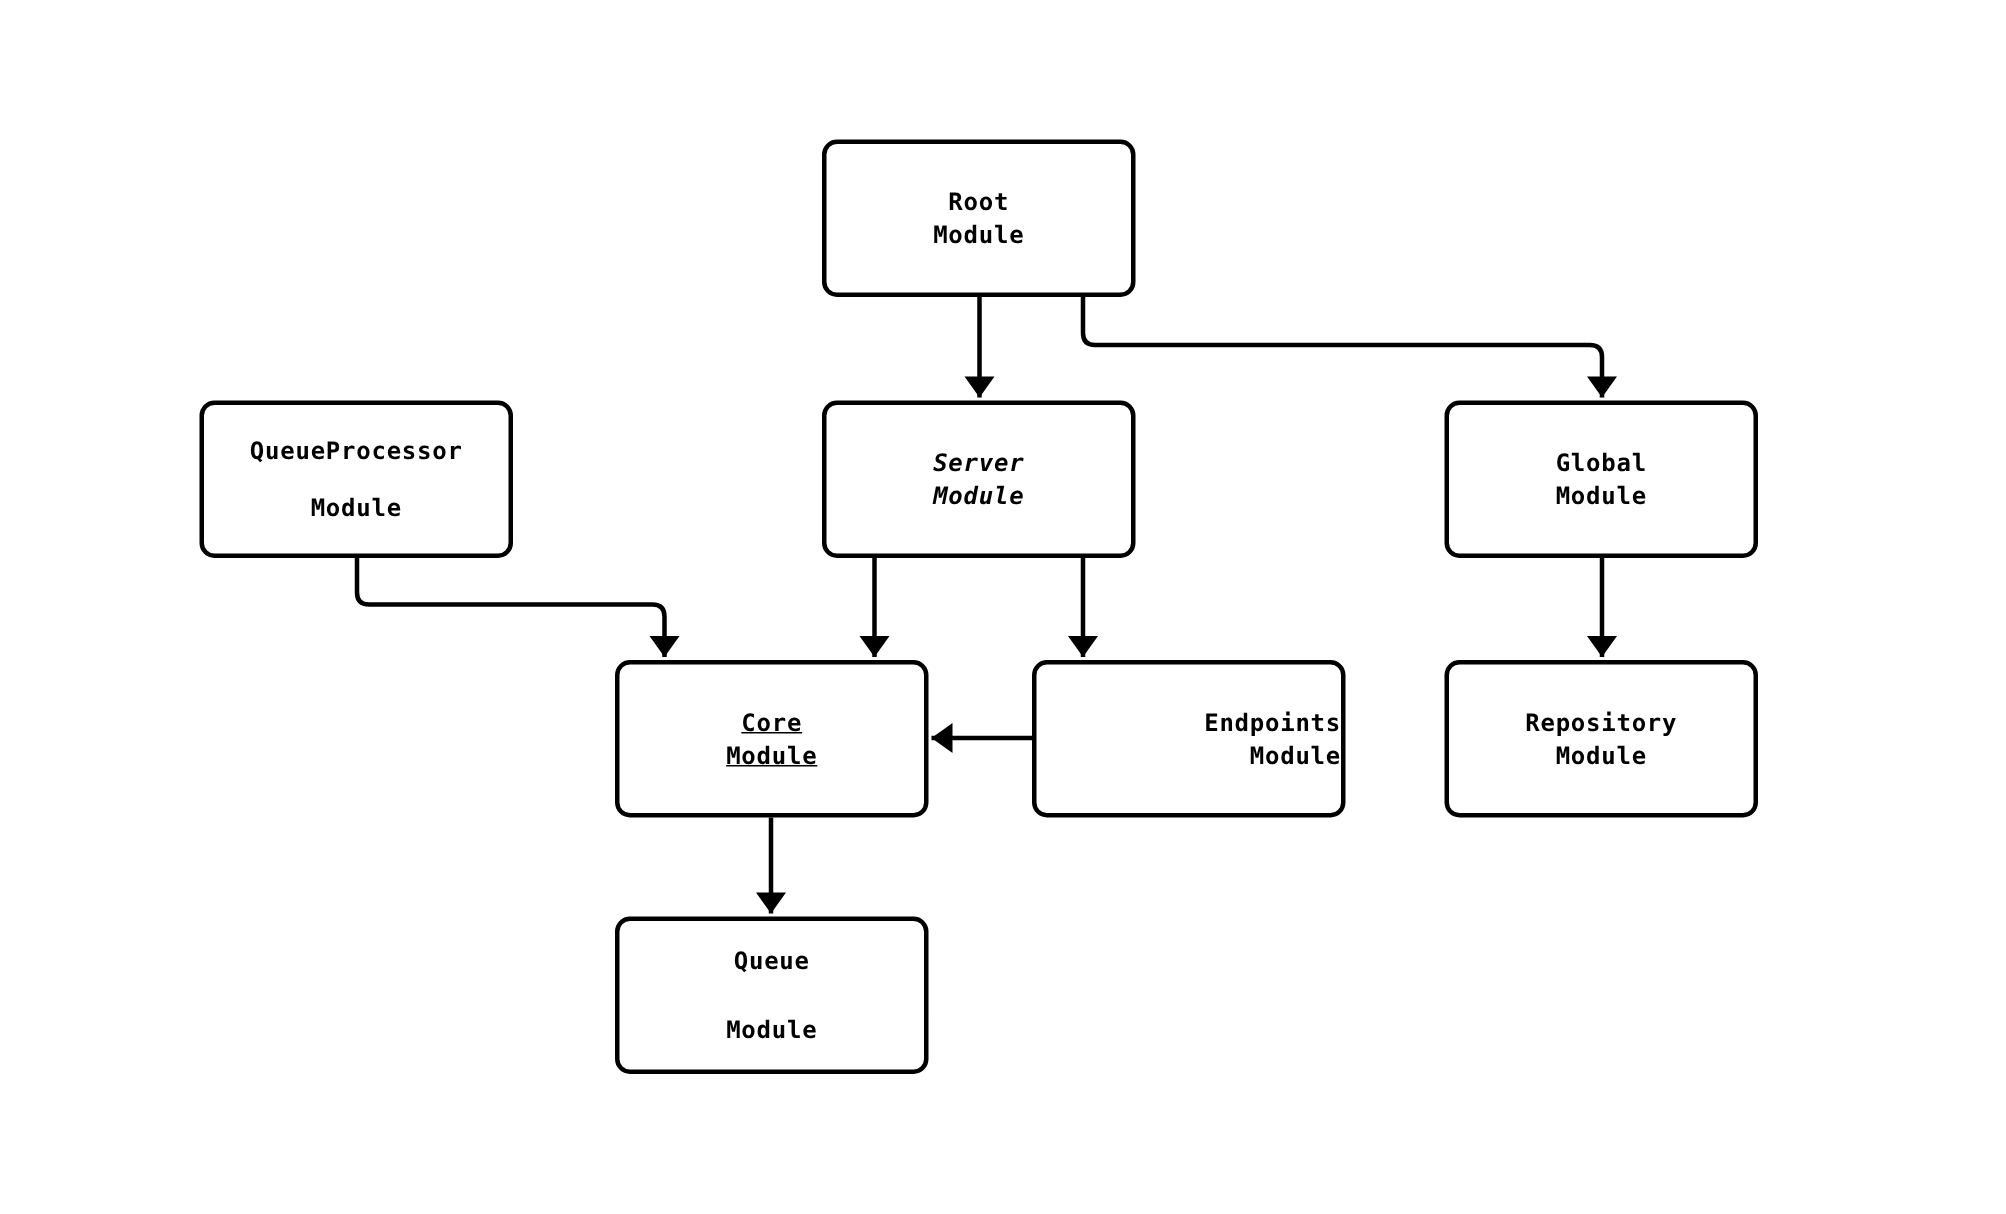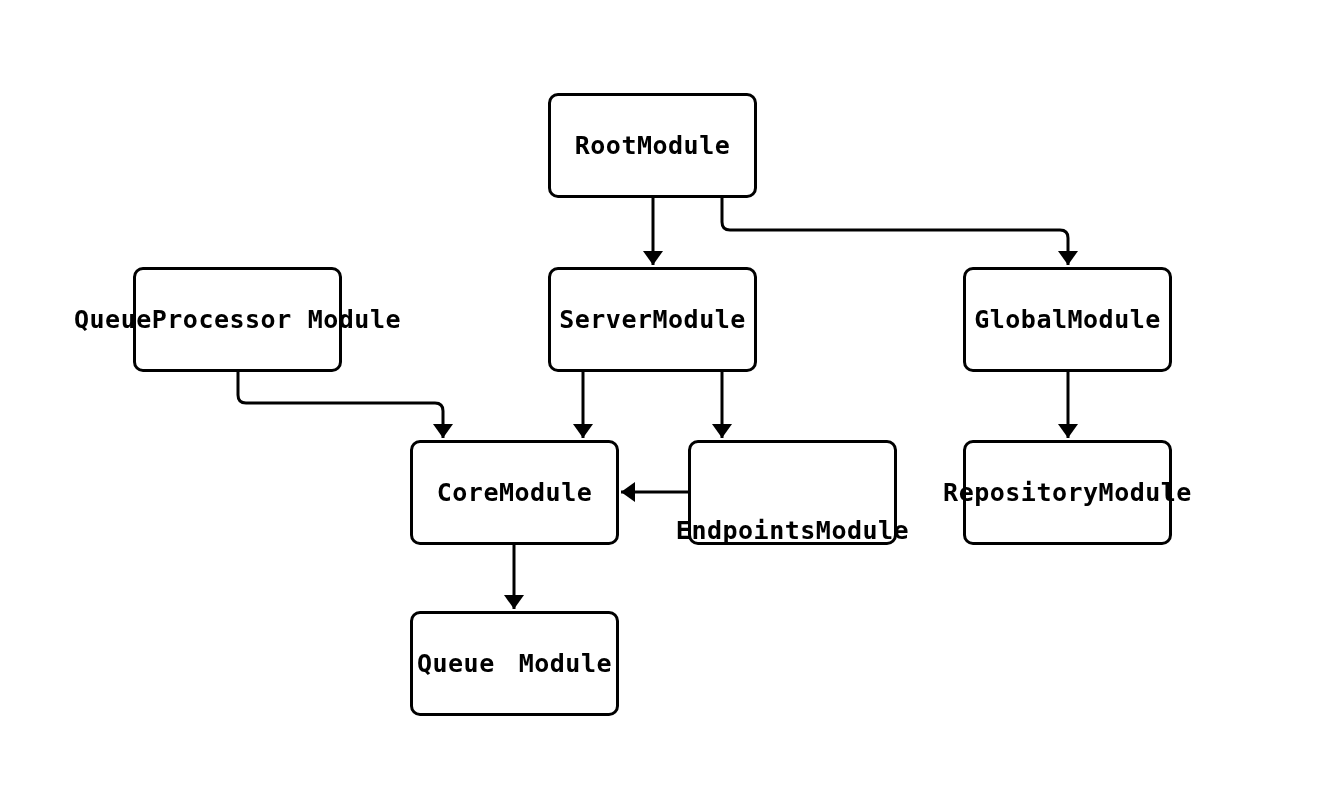--- a/index.html
+++ b/index.html
@@ -29,34 +29,35 @@
   }
   .node {
     position: absolute;
     width: 209px;
     height: 105px;
     box-sizing: border-box;
     background: #ffffff;
     border: 3px solid #000000;
     border-radius: 10px;
     display: flex;
+    flex-direction: column;
     align-items: center;
     justify-content: center;
     text-align: center;
     color: #000000;
     font-weight: 700;
-    font-size: 25px;
+    font-size: 16px;
     line-height: 22px;
     letter-spacing: 0.5px;
   }
   #node-root          { left: 548px; top:  93px; }
   #node-queueprocessor{ left: 133px; top: 267px; gap: 16px; }
-  #node-server        { left: 548px; top: 267px; }
+  #node-server        { left: 548px; top: 267px; font-style: italic; }
   #node-global        { left: 963px; top: 267px; text-align: center; }
-  #node-core          { left: 410px; top: 440px; }
+  #node-core          { left: 410px; top: 440px; text-decoration: underline; }
   #node-endpoints     { left: 688px; top: 440px; align-items: flex-end; }
   #node-repository    { left: 963px; top: 440px; }
   #node-queue         { left: 410px; top: 611px; gap: 24px; }
 </style>
 </head>
 <body>
 
 <div id="canvas">
 
   <svg id="edges" viewBox="0 0 1337 809" xmlns="http://www.w3.org/2000/svg">

